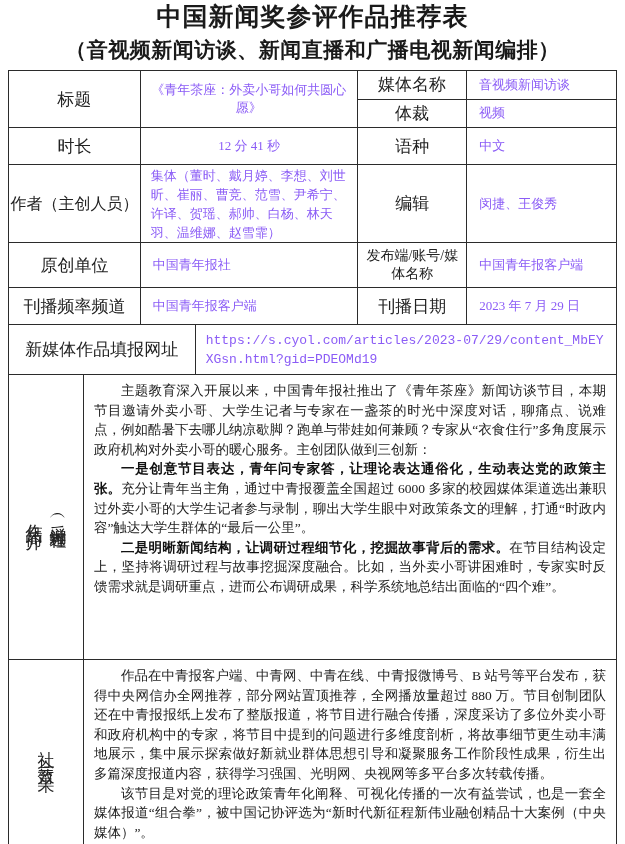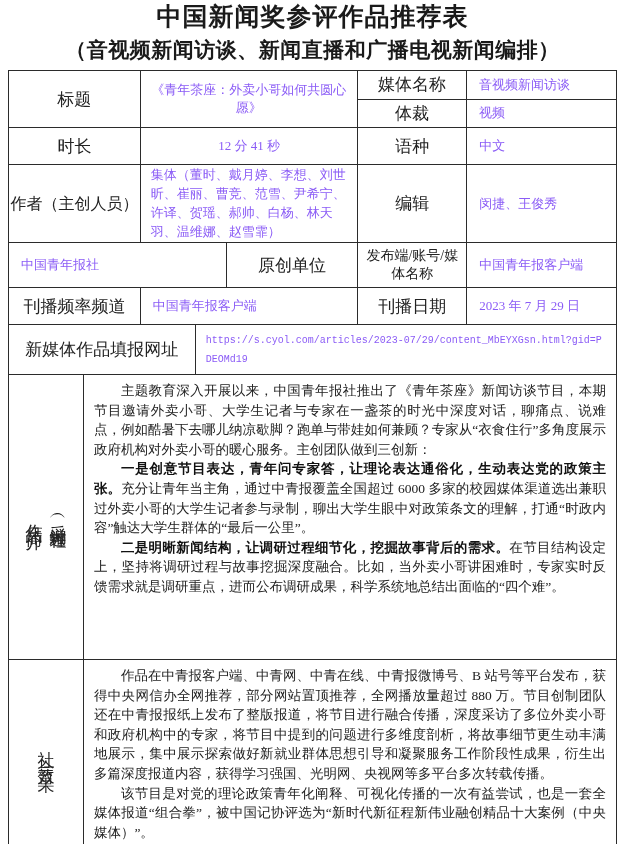--- a/index.html
+++ b/index.html
@@ -36,33 +36,33 @@
     border-right: 1px solid #2b2b2b;
     border-bottom: 1px solid #2b2b2b;
     display: flex;
     align-items: center;
     overflow: hidden;
   }
   .lab { justify-content: center; font-size: 17px; text-align: center; color: #222; }
   .lab.small { font-size: 14px; line-height: 18px; padding: 2px 4px; }
   .val { font-size: 13px; padding-left: 12px; color: #8b5cf6; }
   .val.center { justify-content: center; padding-left: 0; text-align: center; }
-  .val.names { font-size: 13px; line-height: 19px; padding: 4px 8px 4px 10px; font-family: Liberation Mono, monospace; }
+  .val.names { font-size: 13px; line-height: 19px; padding: 4px 8px 4px 10px; }
   .w1 { width: 132px; } .w2 { width: 218px; } .w3 { width: 109px; } .w4 { width: 150px; }
   .wg1 { width: 187px; } .wg2 { width: 422px; }
   .wn { width: 75px; } .wb { width: 534px; }
   .stack { display: flex; flex-direction: column; width: 259px; }
   .stack .trow { flex: 1; }
   .stack .cell { height: 100%; }
   .h-ab { height: 57px; } .h-c { height: 37px; } .h-d { height: 78px; }
   .h-e { height: 45px; } .h-f { height: 37px; } .h-g { height: 50px; }
   .h-h { height: 285px; } .h-i { height: 191px; }
   .url {
     font-family: "Liberation Mono", "DejaVu Sans Mono", monospace;
-    font-size: 10px;
+    font-size: 13px;
     line-height: 19px;
     word-break: break-all;
     padding: 4px 10px;
   }
   .body-cell {
     flex-direction: column;
     align-items: stretch;
     justify-content: flex-start;
     padding: 6px 10px 4px 10px;
   }
@@ -124,22 +124,22 @@
           <span>作者</span>
           <span>（主创人员）</span>
         </span>
       </div>
       <div class="cell val names w2">集体（董时、戴月婷、李想、刘世昕、崔丽、曹竞、范雪、尹希宁、许译、贺瑶、郝帅、白杨、林天羽、温维娜、赵雪霏）</div>
       <div class="cell lab w3">编辑</div>
       <div class="cell val w4">闵捷、王俊秀</div>
     </div>
 
     <div class="trow h-e">
+      <div class="cell lab w1">原创单位</div>
       <div class="cell val w2">中国青年报社</div>
-      <div class="cell lab w1">原创单位</div>
       <div class="cell lab small w3">发布端/账号/媒体名称</div>
       <div class="cell val w4">中国青年报客户端</div>
     </div>
 
     <div class="trow h-f">
       <div class="cell lab w1">刊播频率频道</div>
       <div class="cell val w2">中国青年报客户端</div>
       <div class="cell lab w3">刊播日期</div>
       <div class="cell val w4">2023 年 7 月 29 日</div>
     </div>

